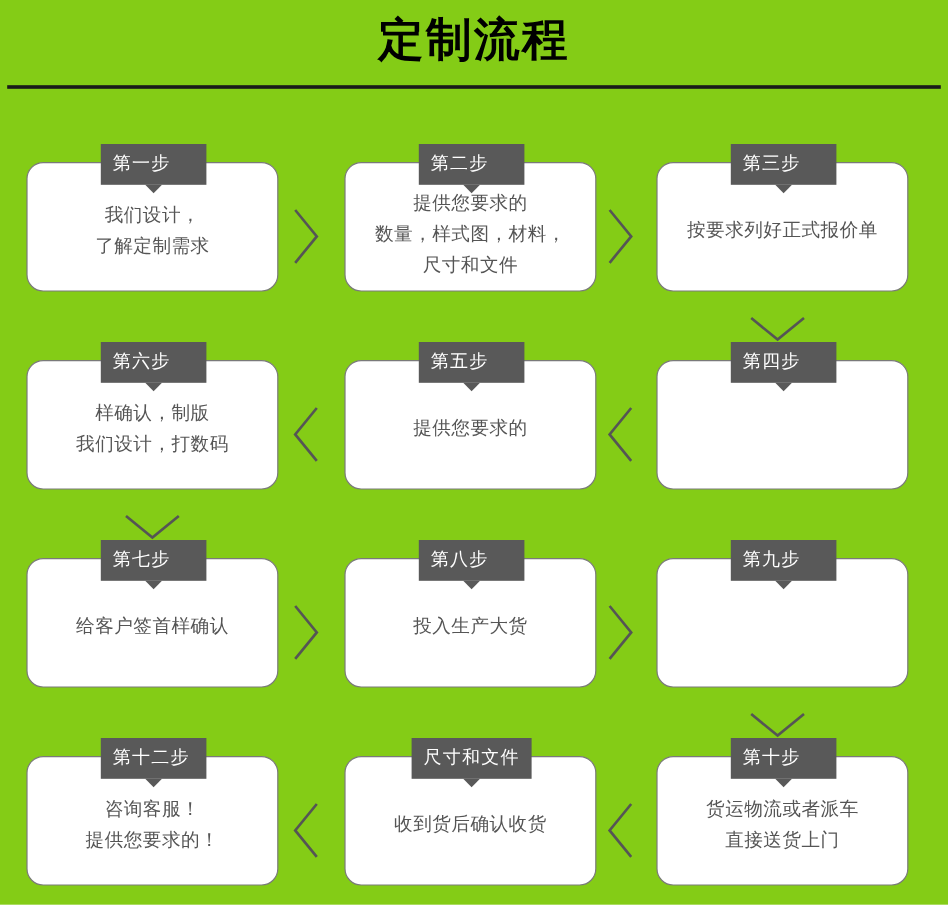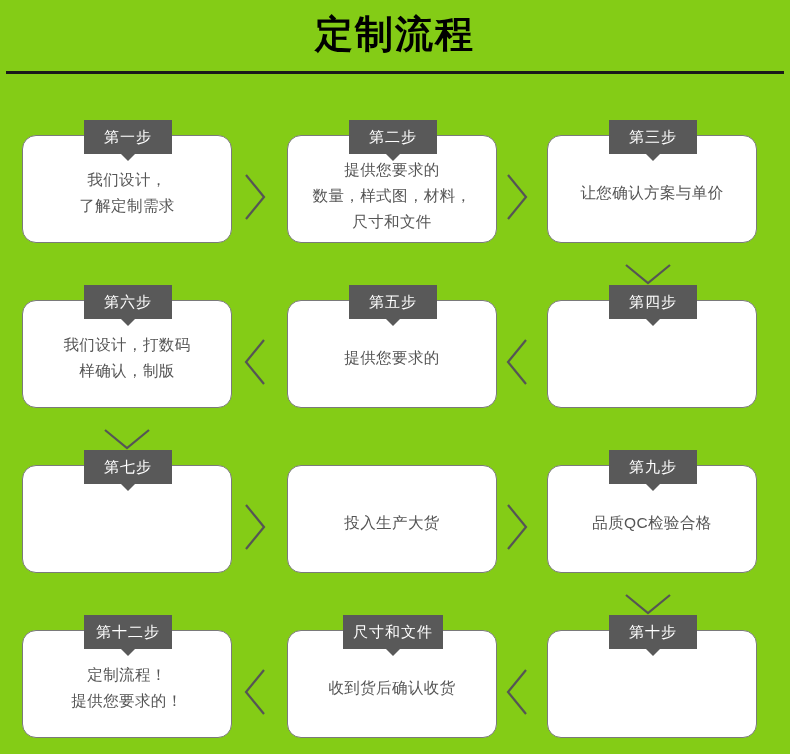--- a/index.html
+++ b/index.html
@@ -123,21 +123,21 @@
     position: absolute;
     top: 0;
     left: 50%;
     transform: translateX(-50%);
     min-width: 68px;
     height: 34px;
     background: #595959;
     color: #ffffff;
     font-size: 15px;
     line-height: 34px;
-    text-align: center;
+    text-align: left;
     padding: 0 10px;
     letter-spacing: 1px;
     white-space: nowrap;
     z-index: 3;
   }
   .step-badge .tip {
     position: absolute;
     left: 50%;
     bottom: -7px;
     margin-left: -7px;
@@ -216,42 +216,42 @@
 
       <div class="chev chev-h-1">
         <svg width="34" height="60" viewBox="0 0 34 60">
             <polyline points="8,8 26,30 8,52" fill="none" stroke="#555555" stroke-width="2.2"></polyline>
           </svg>
       </div>
 
       <div class="cell col-2">
         <div class="step-box"></div>
         <div class="step-body">
-          <div class="step-line">让您确认方案与单价</div>
+          <div class="step-line">按要求列好正式报价单</div>
         </div>
         <div class="step-badge">
           <span>第三步</span>
           <span class="tip"></span>
         </div>
       </div>
 
       <div class="chev-v chev-v-right">
         <svg width="64" height="34" viewBox="0 0 64 34">
             <polyline points="10,8 32,26 54,8" fill="none" stroke="#555555" stroke-width="2.2"></polyline>
           </svg>
       </div>
     </div>
 
     <div class="row row-1">
 
       <div class="cell col-0">
         <div class="step-box"></div>
         <div class="step-body">
+          <div class="step-line">样确认，制版</div>
           <div class="step-line">我们设计，打数码</div>
-          <div class="step-line">样确认，制版</div>
         </div>
         <div class="step-badge">
           <span>第六步</span>
           <span class="tip"></span>
         </div>
       </div>
 
       <div class="chev chev-h-0">
         <svg width="34" height="60" viewBox="0 0 34 60">
             <polyline points="26,8 8,30 26,52" fill="none" stroke="#555555" stroke-width="2.2"></polyline>
@@ -287,69 +287,73 @@
         <svg width="64" height="34" viewBox="0 0 64 34">
             <polyline points="10,8 32,26 54,8" fill="none" stroke="#555555" stroke-width="2.2"></polyline>
           </svg>
       </div>
     </div>
 
     <div class="row row-2">
 
       <div class="cell col-0">
         <div class="step-box"></div>
+        <div class="step-body">
+          <div class="step-line">给客户签首样确认</div>
+        </div>
         <div class="step-badge">
           <span>第七步</span>
           <span class="tip"></span>
         </div>
       </div>
 
       <div class="chev chev-h-0">
         <svg width="34" height="60" viewBox="0 0 34 60">
             <polyline points="8,8 26,30 8,52" fill="none" stroke="#555555" stroke-width="2.2"></polyline>
           </svg>
       </div>
 
       <div class="cell col-1">
         <div class="step-box"></div>
         <div class="step-body">
           <div class="step-line">投入生产大货</div>
         </div>
+        <div class="step-badge">
+          <span>第八步</span>
+          <span class="tip"></span>
+        </div>
       </div>
 
       <div class="chev chev-h-1">
         <svg width="34" height="60" viewBox="0 0 34 60">
             <polyline points="8,8 26,30 8,52" fill="none" stroke="#555555" stroke-width="2.2"></polyline>
           </svg>
       </div>
 
       <div class="cell col-2">
         <div class="step-box"></div>
-        <div class="step-body">
-          <div class="step-line">品质QC检验合格</div>
-        </div>
         <div class="step-badge">
           <span>第九步</span>
           <span class="tip"></span>
         </div>
       </div>
 
       <div class="chev-v chev-v-right">
         <svg width="64" height="34" viewBox="0 0 64 34">
             <polyline points="10,8 32,26 54,8" fill="none" stroke="#555555" stroke-width="2.2"></polyline>
           </svg>
       </div>
     </div>
 
     <div class="row row-3">
 
       <div class="cell col-0">
         <div class="step-box"></div>
         <div class="step-body">
-          <div class="step-line">定制流程！</div>
+          <div class="step-line">咨询客服！</div>
           <div class="step-line">提供您要求的！</div>
         </div>
         <div class="step-badge">
           <span>第十二步</span>
           <span class="tip"></span>
         </div>
       </div>
 
       <div class="chev chev-h-0">
         <svg width="34" height="60" viewBox="0 0 34 60">
@@ -369,20 +373,24 @@
       </div>
 
       <div class="chev chev-h-1">
         <svg width="34" height="60" viewBox="0 0 34 60">
             <polyline points="26,8 8,30 26,52" fill="none" stroke="#555555" stroke-width="2.2"></polyline>
           </svg>
       </div>
 
       <div class="cell col-2">
         <div class="step-box"></div>
+        <div class="step-body">
+          <div class="step-line">货运物流或者派车</div>
+          <div class="step-line">直接送货上门</div>
+        </div>
         <div class="step-badge">
           <span>第十步</span>
           <span class="tip"></span>
         </div>
       </div>
     </div>
 
   </div>
 </div>
 

